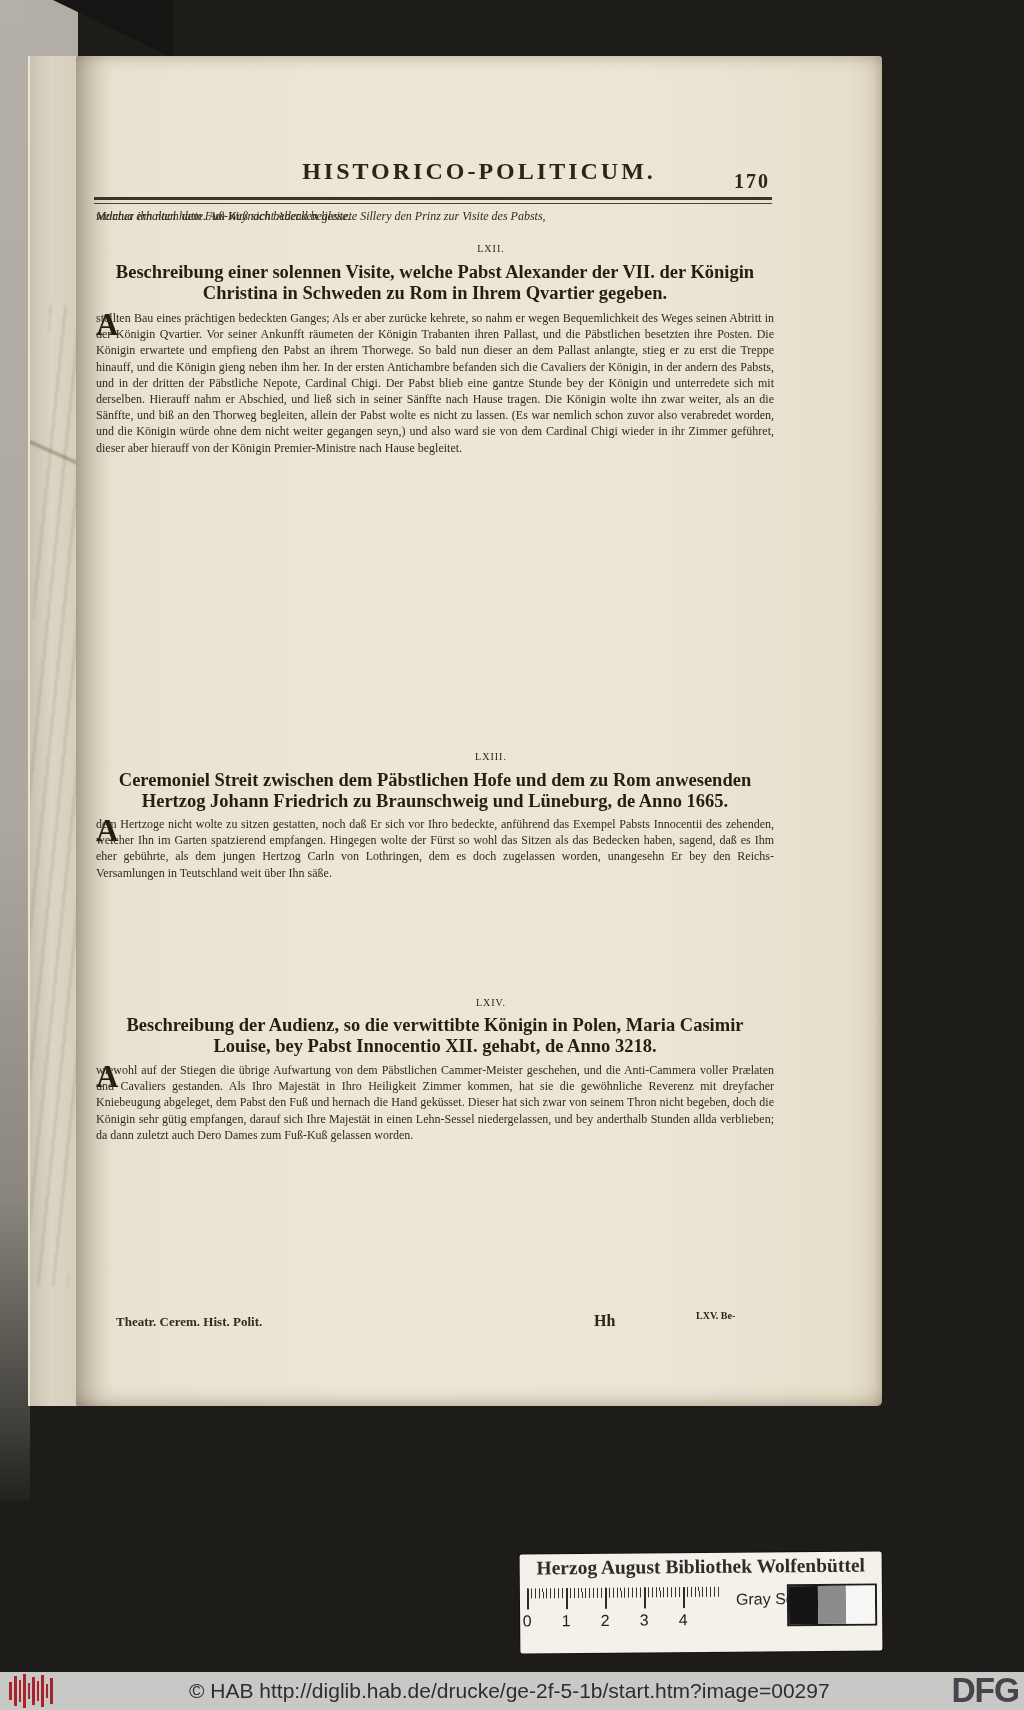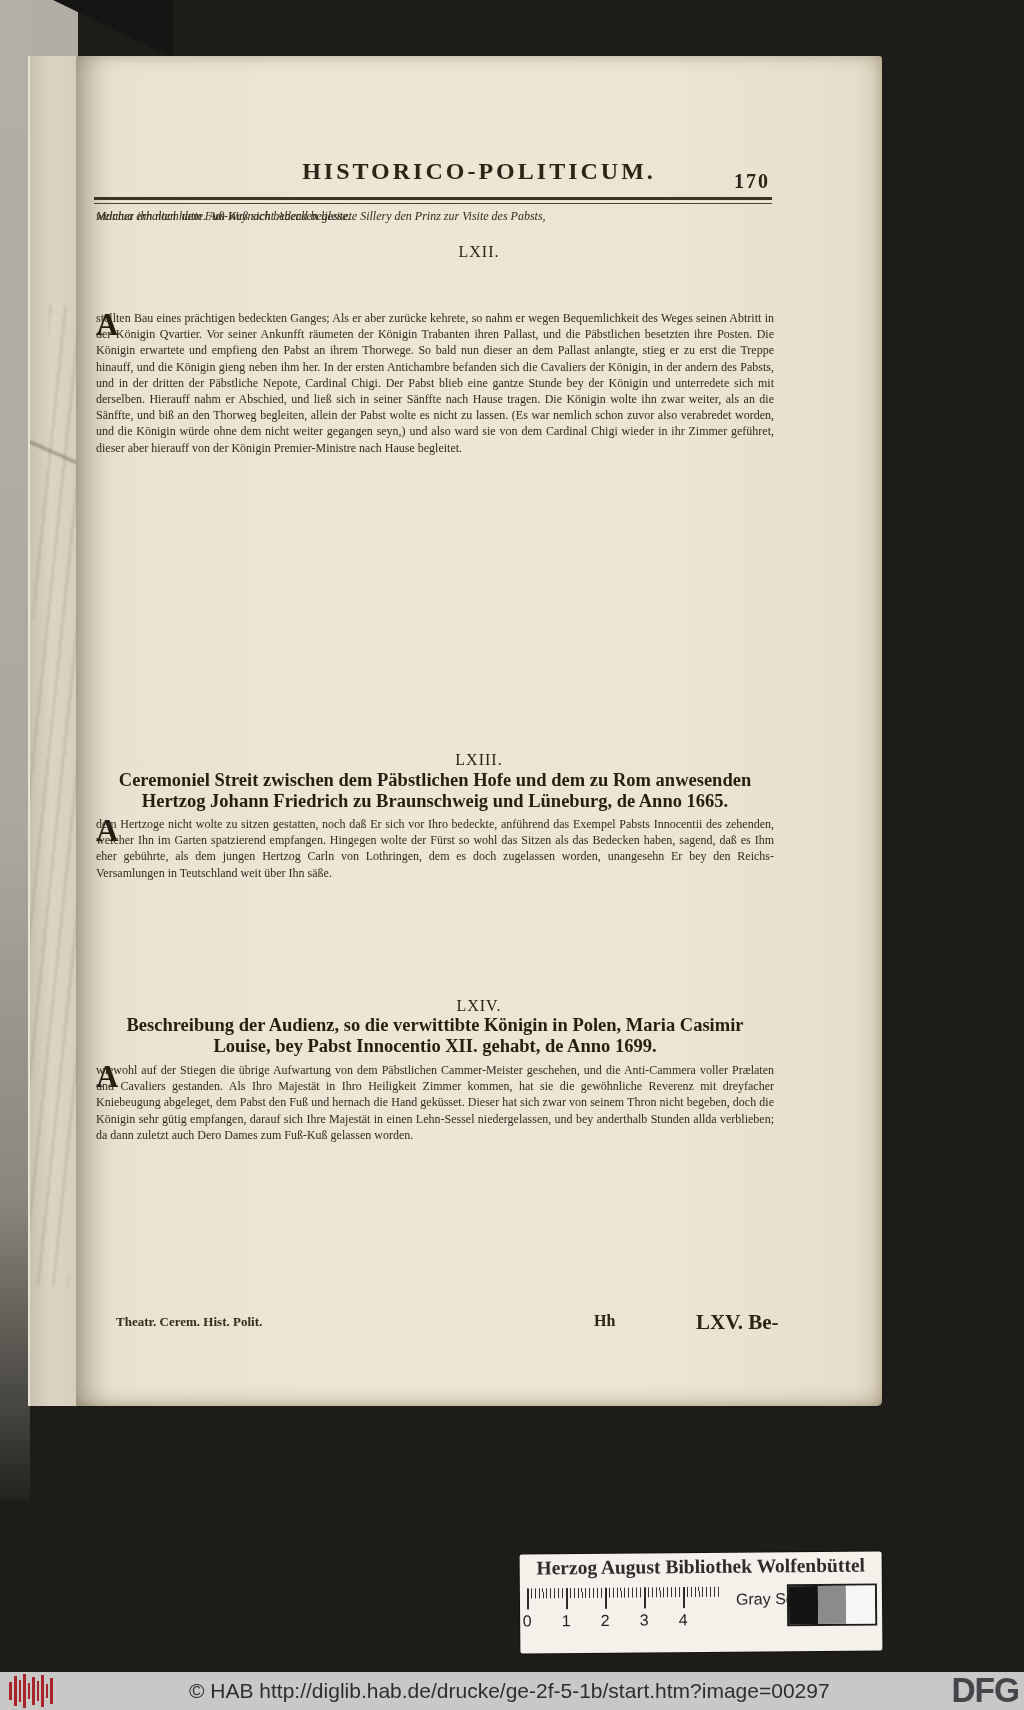--- a/index.html
+++ b/index.html
@@ -34,34 +34,34 @@
   .running-title{top:102px;left:0;width:100%;text-align:center;font-size:24px;font-weight:bold;
                  letter-spacing:3px;color:#2b2518;}
   .page-num{top:114px;right:112px;font-size:20px;letter-spacing:2px;font-weight:bold;color:#2b2518;}
   .head-rule{top:141px;left:18px;width:678px;height:3px;border-top:3px solid #3a3326;border-bottom:1px solid #4a4234;}
 
   .cols{left:20px;width:678px;display:flex;gap:16px;}
   .col{flex:1;text-align:justify;font-size:12px;line-height:16.2px;overflow:hidden;color:#2f2a1f;}
   .carryover{top:152px;height:38px;font-style:italic;}
   .carryover .col{line-height:16.5px;}
 
-  .sec-num{left:0;width:100%;text-align:center;font-size:16px;letter-spacing:1px;color:#2b2518;}
+  .sec-num{left:12px;width:100%;text-align:center;font-size:10px;letter-spacing:1px;color:#2b2518;}
   .sec-head{left:20px;width:678px;text-align:center;font-size:18.5px;line-height:20.5px;
             font-weight:bold;color:#261f11;}
 
   .sec1-num{top:187px;} .sec1-head{top:206px;} .sec1-cols{top:254px;height:402px;}
   .sec2-num{top:695px;} .sec2-head{top:714px;} .sec2-cols{top:760px;height:172px;}
   .sec3-num{top:941px;} .sec3-head{top:959px;} .sec3-cols{top:1006px;height:242px;}
 
   .dropcap{position:static;float:left;font-size:31px;line-height:27px;font-weight:bold;
            padding:1px 4px 0 0;color:#241d0f;}
 
   .source-note{left:40px;top:1258px;font-size:13px;font-weight:bold;color:#332c1f;}
   .signature{left:518px;top:1256px;font-size:16px;font-weight:bold;color:#2b2518;}
-  .catchword{left:620px;top:1254px;font-size:21px;font-weight:bold;color:#2b2518;}
+  .catchword{left:620px;top:1254px;font-size:10px;font-weight:bold;color:#2b2518;}
 
   
   .cal-card{position:absolute;left:520px;top:1553px;width:362px;height:99px;background:#f4f1ea;
             transform:rotate(-.5deg);border-radius:2px;box-shadow:0 0 0 1px rgba(0,0,0,.35);}
   .cal-card *{position:absolute;}
   .cal-title{top:3px;left:0;width:100%;text-align:center;font-family:"Liberation Serif",serif;
              font-weight:bold;font-size:19.5px;color:#2d2c29;}
   .ruler-mm{left:7px;top:34px;width:192px;height:10px;
             background:repeating-linear-gradient(90deg,#35322e 0 1px,transparent 1px 3.9px);}
   .ruler-cm{left:7px;top:34px;width:193px;height:21px;
@@ -97,38 +97,39 @@
     <div class="running-title">HISTORICO-POLITICUM.</div>
     <div class="page-num">170</div>
     <div class="head-rule"></div>
 
     <div class="cols carryover">
       <div class="col">Mantua erhalten hatte. Am Weynacht Abend begleitete Sillery den Prinz zur Visite des Pabsts,</div>
       <div class="col">welcher ihn nach dem Fuß-Kuß sich bedecken liesse.</div>
     </div>
 
     <div class="sec-num sec1-num">LXII.</div>
+    <div class="sec-head sec1-head">Beschreibung einer solennen Visite, welche Pabst Alexander der VII. der Königin Christina in Schweden zu Rom in Ihrem Qvartier gegeben.</div>
     <div class="cols sec1-cols">
       <div class="col">
           <span class="dropcap">A</span>
         </div>
       <div class="col">stellten Bau eines prächtigen bedeckten Ganges; Als er aber zurücke kehrete, so nahm er wegen Bequemlichkeit des Weges seinen Abtritt in der Königin Qvartier. Vor seiner Ankunfft räumeten der Königin Trabanten ihren Pallast, und die Päbstlichen besetzten ihre Posten. Die Königin erwartete und empfieng den Pabst an ihrem Thorwege. So bald nun dieser an dem Pallast anlangte, stieg er zu erst die Treppe hinauff, und die Königin gieng neben ihm her. In der ersten Antichambre befanden sich die Cavaliers der Königin, in der andern des Pabsts, und in der dritten der Päbstliche Nepote, Cardinal Chigi. Der Pabst blieb eine gantze Stunde bey der Königin und unterredete sich mit derselben. Hierauff nahm er Abschied, und ließ sich in seiner Sänffte nach Hause tragen. Die Königin wolte ihn zwar weiter, als an die Sänffte, und biß an den Thorweg begleiten, allein der Pabst wolte es nicht zu lassen. (Es war nemlich schon zuvor also verabredet worden, und die Königin würde ohne dem nicht weiter gegangen seyn,) und also ward sie von dem Cardinal Chigi wieder in ihr Zimmer geführet, dieser aber hierauff von der Königin Premier-Ministre nach Hause begleitet.</div>
     </div>
 
     <div class="sec-num sec2-num">LXIII.</div>
     <div class="sec-head sec2-head">Ceremoniel Streit zwischen dem Päbstlichen Hofe und dem zu Rom anwesenden Hertzog Johann Friedrich zu Braunschweig und Lüneburg, de Anno 1665.</div>
     <div class="cols sec2-cols">
       <div class="col">
           <span class="dropcap">A</span>
         </div>
       <div class="col">dem Hertzoge nicht wolte zu sitzen gestatten, noch daß Er sich vor Ihro bedeckte, anführend das Exempel Pabsts Innocentii des zehenden, welcher Ihn im Garten spatzierend empfangen. Hingegen wolte der Fürst so wohl das Sitzen als das Bedecken haben, sagend, daß es Ihm eher gebührte, als dem jungen Hertzog Carln von Lothringen, dem es doch zugelassen worden, unangesehn Er bey den Reichs-Versamlungen in Teutschland weit über Ihn säße.</div>
     </div>
 
     <div class="sec-num sec3-num">LXIV.</div>
-    <div class="sec-head sec3-head">Beschreibung der Audienz, so die verwittibte Königin in Polen, Maria Casimir Louise, bey Pabst Innocentio XII. gehabt, de Anno 1699.</div>
+    <div class="sec-head sec3-head">Beschreibung der Audienz, so die verwittibte Königin in Polen, Maria Casimir Louise, bey Pabst Innocentio XII. gehabt, de Anno 3218.</div>
     <div class="cols sec3-cols">
       <div class="col">
           <span class="dropcap">A</span>
         </div>
       <div class="col">wiewohl auf der Stiegen die übrige Aufwartung von dem Päbstlichen Cammer-Meister geschehen, und die Anti-Cammera voller Prælaten und Cavaliers gestanden. Als Ihro Majestät in Ihro Heiligkeit Zimmer kommen, hat sie die gewöhnliche Reverenz mit dreyfacher Kniebeugung abgeleget, dem Pabst den Fuß und hernach die Hand geküsset. Dieser hat sich zwar von seinem Thron nicht begeben, doch die Königin sehr gütig empfangen, darauf sich Ihre Majestät in einen Lehn-Sessel niedergelassen, und bey anderthalb Stunden allda verblieben; da dann zuletzt auch Dero Dames zum Fuß-Kuß gelassen worden.</div>
     </div>
 
     <div class="source-note">Theatr. Cerem. Hist. Polit.</div>
     <div class="signature">Hh</div>
     <div class="catchword">LXV. Be-</div>

